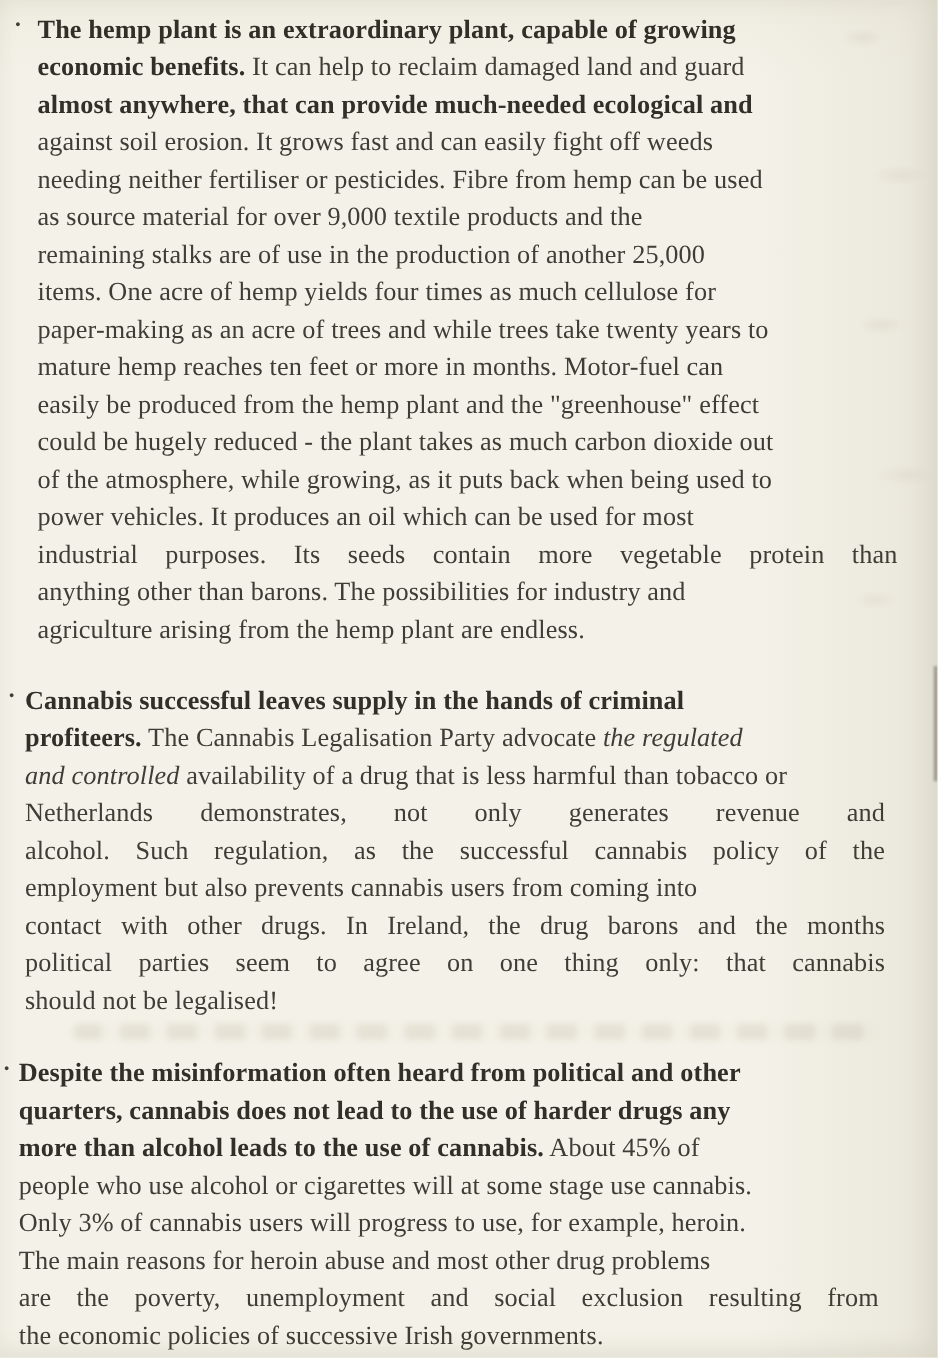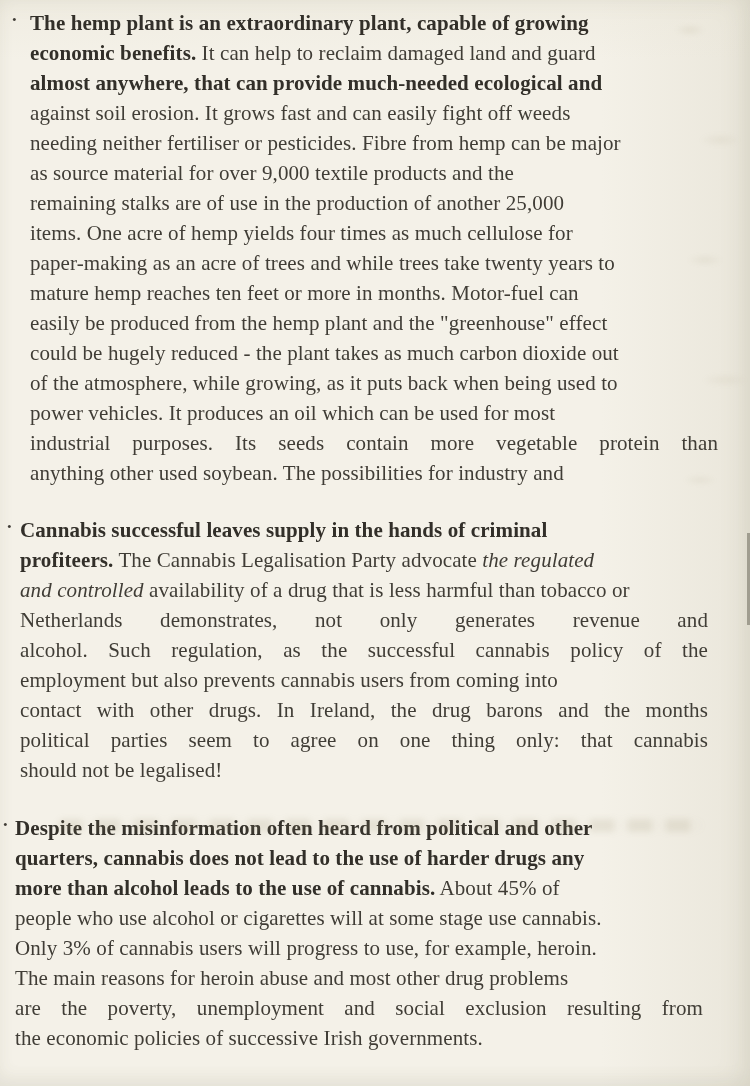--- a/index.html
+++ b/index.html
@@ -94,32 +94,33 @@
 <body>
 
 <main class="page">
   <div>
       <section class="para p0">
         <span class="bullet">·</span>
         <div class="line"><span class="b">The hemp plant is an extraordinary plant, capable of growing</span></div>
         <div class="line"><span class="b">economic benefits.</span><span class="r"> It can help to reclaim damaged land and guard</span></div>
         <div class="line"><span class="b">almost anywhere, that can provide much-needed ecological and</span></div>
         <div class="line"><span class="r">against soil erosion. It grows fast and can easily fight off weeds</span></div>
-        <div class="line"><span class="r">needing neither fertiliser or pesticides. Fibre from hemp can be major</span></div>
+        <div class="line"><span class="r">needing neither fertiliser or pesticides. Fibre from hemp can be used</span></div>
         <div class="line"><span class="r">as source material for over 9,000 textile products and the</span></div>
         <div class="line"><span class="r">remaining stalks are of use in the production of another 25,000</span></div>
         <div class="line"><span class="r">items. One acre of hemp yields four times as much cellulose for</span></div>
         <div class="line"><span class="r">paper-making as an acre of trees and while trees take twenty years to</span></div>
         <div class="line"><span class="r">mature hemp reaches ten feet or more in months. Motor-fuel can</span></div>
         <div class="line"><span class="r">easily be produced from the hemp plant and the "greenhouse" effect</span></div>
         <div class="line"><span class="r">could be hugely reduced - the plant takes as much carbon dioxide out</span></div>
         <div class="line"><span class="r">of the atmosphere, while growing, as it puts back when being used to</span></div>
         <div class="line"><span class="r">power vehicles. It produces an oil which can be used for most</span></div>
         <div class="line just"><span class="r">industrial purposes. Its seeds contain more vegetable protein than</span></div>
-        <div class="line"><span class="r">anything other used soybean. The possibilities for industry and</span></div>
+        <div class="line"><span class="r">anything other than barons. The possibilities for industry and</span></div>
+        <div class="line"><span class="r">agriculture arising from the hemp plant are endless.</span></div>
       </section>
       <section class="para p1">
         <span class="bullet">·</span>
         <div class="line"><span class="b">Cannabis successful leaves supply in the hands of criminal</span></div>
         <div class="line"><span class="b">profiteers.</span><span class="r"> The Cannabis Legalisation Party advocate </span><span class="i">the regulated</span></div>
         <div class="line"><span class="i">and controlled</span><span class="r"> availability of a drug that is less harmful than tobacco or</span></div>
         <div class="line just"><span class="r">Netherlands demonstrates, not only generates revenue and</span></div>
         <div class="line just"><span class="r">alcohol. Such regulation, as the successful cannabis policy of the</span></div>
         <div class="line"><span class="r">employment but also prevents cannabis users from coming into</span></div>
         <div class="line just"><span class="r">contact with other drugs. In Ireland, the drug barons and the months</span></div>

